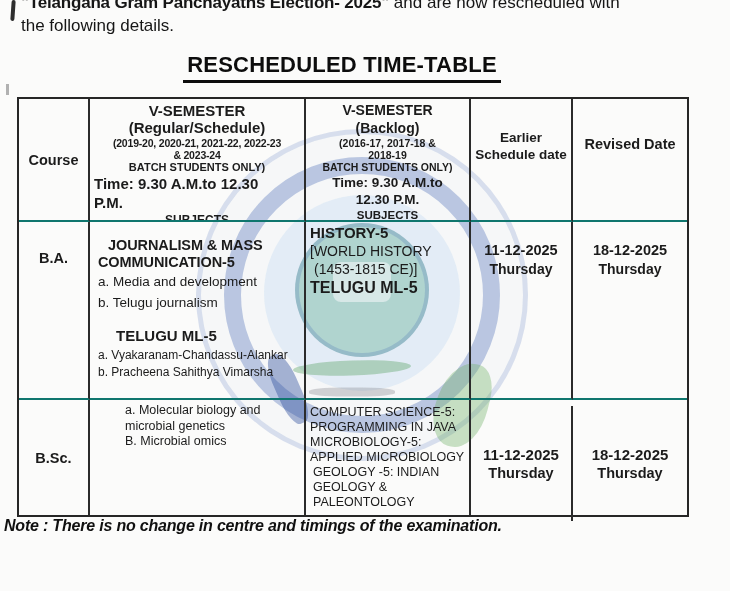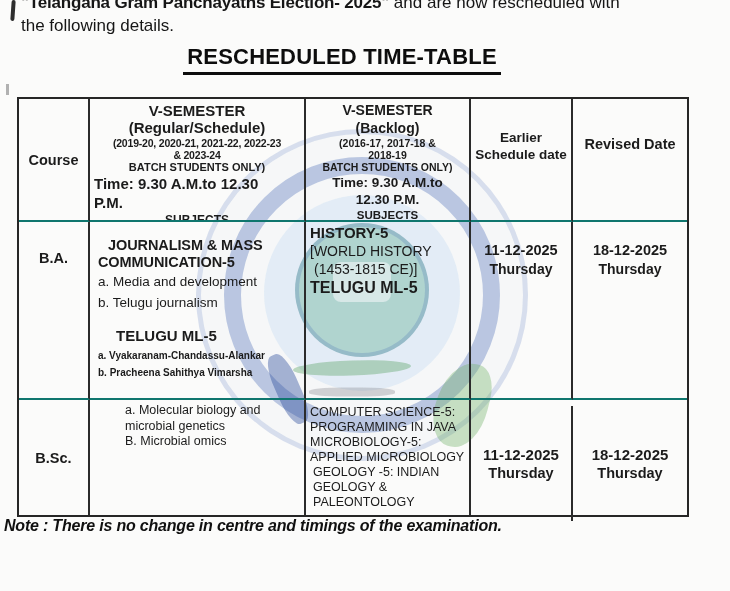--- a/index.html
+++ b/index.html
@@ -8,21 +8,21 @@
 
   
   .intro{position:absolute;left:21px;top:-9px;width:700px;font-size:17px;line-height:23px;color:#161616;z-index:2;}
   .intro .b{font-weight:700;letter-spacing:-0.2px;}
 
   
   .artifact1{position:absolute;left:11px;top:0;width:4px;height:21px;background:#2d2d2d;border-radius:2px;transform:rotate(4deg);z-index:2;}
   .artifact2{position:absolute;left:6px;top:84px;width:3px;height:11px;background:rgba(40,40,40,.35);z-index:2;}
 
   
-  .title-wrap{position:absolute;left:0;top:44px;width:684px;text-align:center;z-index:2;}
+  .title-wrap{position:absolute;left:0;top:52px;width:684px;text-align:center;z-index:2;}
   .title{display:inline-block;font-size:22px;font-weight:700;letter-spacing:0.2px;color:#0d0d0d;border-bottom:3px solid #0d0d0d;padding:0 4px 2px 4px;}
 
   
   .seal{position:absolute;left:0;top:0;width:730px;height:591px;z-index:0;pointer-events:none;filter:blur(0.6px);}
   .seal div{position:absolute;border-radius:50%;}
   .seal .ring-outer{left:362px;top:295px;width:322px;height:322px;transform:translate(-50%,-50%);border:5px solid rgba(132,158,204,.28);background:rgba(205,220,240,.10);}
   .seal .ring-band{left:362px;top:295px;width:242px;height:242px;transform:translate(-50%,-50%);border:17px solid rgba(58,95,174,.32);}
   .seal .band-accent{left:276px;top:352px;width:24px;height:74px;transform:rotate(-24deg);border-radius:40%;background:rgba(38,70,152,.40);}
   .seal .disc-light{left:362px;top:293px;width:196px;height:196px;transform:translate(-50%,-50%);background:rgba(188,216,238,.32);}
   .seal .disc-teal{left:362px;top:290px;width:126px;height:126px;transform:translate(-50%,-50%);background:rgba(98,176,150,.40);border:4px solid rgba(58,95,174,.22);}
@@ -56,21 +56,21 @@
   .hd3 .sub{font-size:11.5px;line-height:14px;font-weight:700;text-decoration:underline;text-underline-offset:2px;}
   .hd-earlier{font-weight:700;font-size:13.5px;line-height:17px;transform:translateY(-14px);}
   .hd-revised{font-weight:700;font-size:14.5px;transform:translateY(-16px);}
 
   
   .ba-course{padding-top:28px;text-align:center;font-weight:700;font-size:14.5px;}
   .ba-reg{padding:15px 4px 0 8px;}
   .ba-reg .t1{font-weight:700;font-size:14.5px;line-height:17px;text-indent:10px;letter-spacing:-0.1px;width:200px;}
   .ba-reg .it{font-size:13.5px;line-height:18.5px;margin-top:2px;}
   .ba-reg .t2{font-weight:700;font-size:15px;line-height:18px;margin:15px 0 2px 18px;}
-  .ba-reg .it2{font-size:10px;line-height:17px;white-space:nowrap;font-weight:bold;}
+  .ba-reg .it2{font-size:12px;line-height:17px;white-space:nowrap;}
   .ba-back{padding:2px 8px 0 4px;}
   .ba-back .l1{font-weight:700;font-size:15px;line-height:18px;}
   .ba-back .l2{font-size:14px;line-height:18px;}
   .ba-back .l3{font-size:14px;line-height:18px;padding-left:4px;}
   .ba-back .l4{font-weight:700;font-size:16px;line-height:20px;}
   .date-top{padding-top:19px;text-align:center;font-weight:700;}
   .date-top .d{font-size:14.5px;line-height:19px;}
   .date-top .w{font-size:14px;line-height:18px;}
 
   

